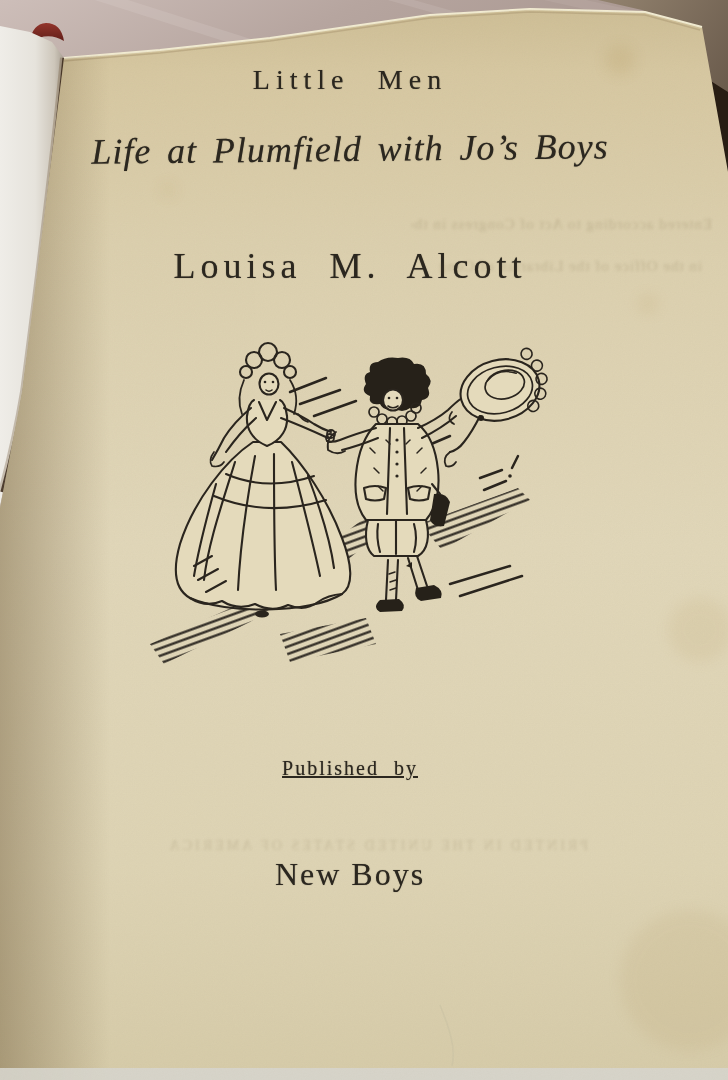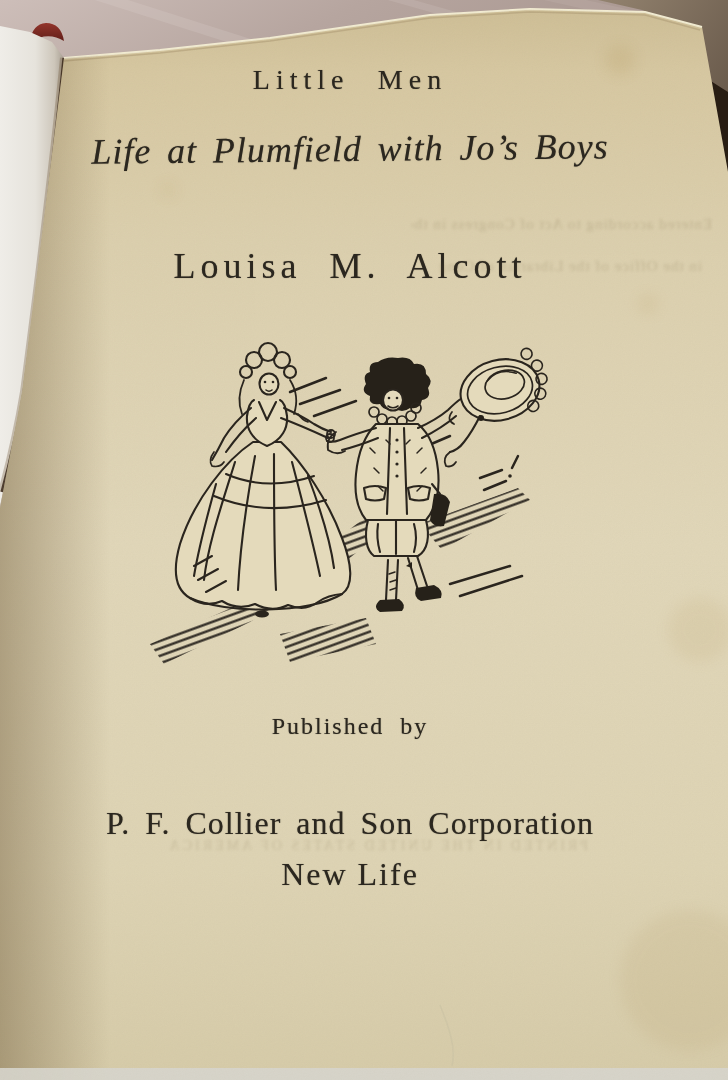--- a/index.html
+++ b/index.html
@@ -9,21 +9,21 @@
     font-family:"Liberation Serif","DejaVu Serif",serif;
   }
   #scene{position:absolute;left:0;top:0;width:728px;height:1080px;}
   .text-layer{position:absolute;left:10px;top:0;width:680px;height:1080px;pointer-events:none;}
   .tline{position:absolute;left:0;width:100%;text-align:center;color:#2b271f;
          text-shadow:0 0 1px rgba(43,39,31,.55);white-space:nowrap;}
   .title{top:64px;font-size:28px;letter-spacing:6px;word-spacing:.55em;}
   .subtitle{top:128px;font-size:36px;font-style:italic;letter-spacing:1px;word-spacing:.16em;transform:rotate(-0.6deg);}
   .byline{top:209px;font-size:23px;letter-spacing:2px;}
   .author{top:245px;font-size:36px;letter-spacing:5px;word-spacing:14px;}
-  .pubby{top:713px;font-size:24px;letter-spacing:2px;word-spacing:8px;}
+  .pubby{top:757px;font-size:20px;letter-spacing:2px;word-spacing:8px;text-decoration:underline;}
   .pubname{top:805px;font-size:32px;letter-spacing:1px;word-spacing:6px;}
   .pubcity{top:856px;font-size:32px;letter-spacing:2px;}
   .ghost{position:absolute;color:#6d5c3a;opacity:.22;filter:blur(1.8px);
          transform:scaleX(-1);white-space:nowrap;overflow:hidden;pointer-events:none;}
   .ghost1{top:216px;left:412px;width:300px;font-size:15px;letter-spacing:1px;}
   .ghost2{top:258px;left:440px;width:262px;font-size:15px;letter-spacing:1px;}
   .ghost3{top:838px;left:168px;width:420px;font-size:14px;letter-spacing:3px;opacity:.18;}
 </style>
 </head>
 <body>
@@ -252,19 +252,18 @@
       <circle cx="331" cy="90" r="3" fill="#262119" stroke="none"></circle>
     </g>
   </g>
 </svg>
 
 <div class="text-layer">
   <div class="tline title">Little Men</div>
   <div class="tline subtitle">Life at Plumfield with Jo’s Boys</div>
   <div class="tline author">Louisa M. Alcott</div>
   <div class="tline pubby">Published by</div>
-  <div class="tline pubname">P. F. Collier and Son Corporation</div>
-  <div class="tline pubcity">New Life</div>
+  <div class="tline pubcity">New Boys</div>
 </div>
 
 <div class="ghost ghost1">Entered according to Act of Congress in the year</div>
 <div class="ghost ghost2">in the Office of the Librarian of Congress at Washington</div>
 <div class="ghost ghost3">PRINTED IN THE UNITED STATES OF AMERICA</div>
 
 </body></html>

